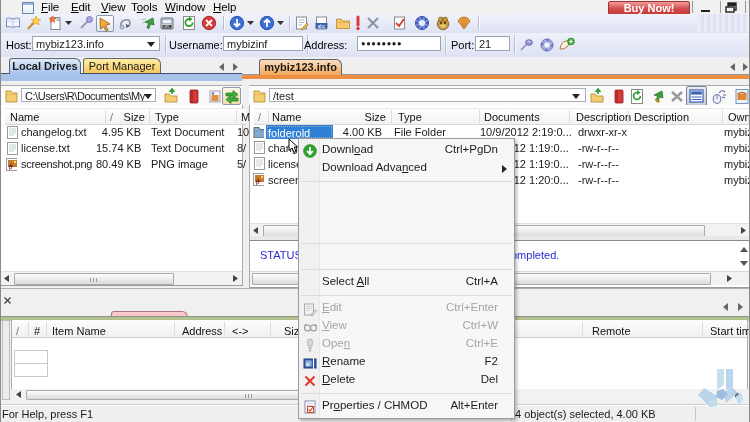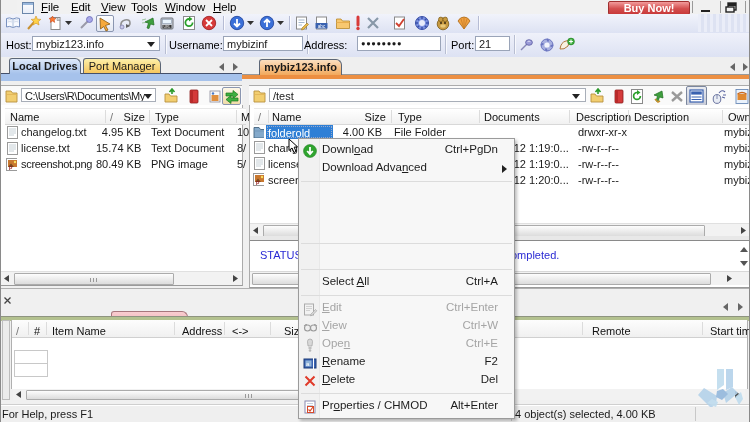--- a/index.html
+++ b/index.html
@@ -403,20 +403,21 @@
       <div class="hdiv" style="left:468px"></div>
     </div>
     <div class="row" style="left:0;top:19px;width:502px">
       <svg class="ficon" style="left:3px;top:1px" width="13" height="14">
           <path d="M1 2.5 L6 2.5 L7.5 4.5 L12 4.5 L12 13 L1 13 Z" fill="#85AACB" stroke="#44647F" stroke-width="0.9"></path>
           <path d="M1 6 L12 6" stroke="#6E96B6" stroke-width="0.8"></path>
         </svg>
       <span style="position:absolute;left:16px;top:1px;width:65px;height:14px;background:#2E7FD6;color:#fff;padding-left:2px;outline:1px dotted #9ac;outline-offset:-2px">folderold</span>
       <span style="position:absolute;left:80px;width:52px;text-align:right">4.00 KB</span>
       <span style="position:absolute;left:144px">File Folder</span>
+      <span style="position:absolute;left:230px">10/9/2012 2:19:0...</span>
       <span style="position:absolute;left:328px">drwxr-xr-x</span>
       <span style="position:absolute;left:474px">mybizinf</span>
       <svg style="position:absolute;left:37px;top:14px;z-index:60" width="12" height="17">
           <path d="M2 1 L2 12.5 L5 10 L7 14.5 L9 13.5 L7.2 9.2 L10.5 8.8 Z" fill="#fff" stroke="#000" stroke-width="1"></path>
         </svg>
     </div>
     <div class="row" style="left:0;top:35px;width:502px">
       <svg class="ficon" style="left:4px;top:1px" width="11" height="13">
           <rect x="0.5" y="0.5" width="10" height="12" fill="#fff" stroke="#9A9A9A"></rect>
           <path d="M2 3 H9 M2 5 H9 M2 7 H9 M2 9 H7" stroke="#B8C4CC" stroke-width="0.8"></path>

